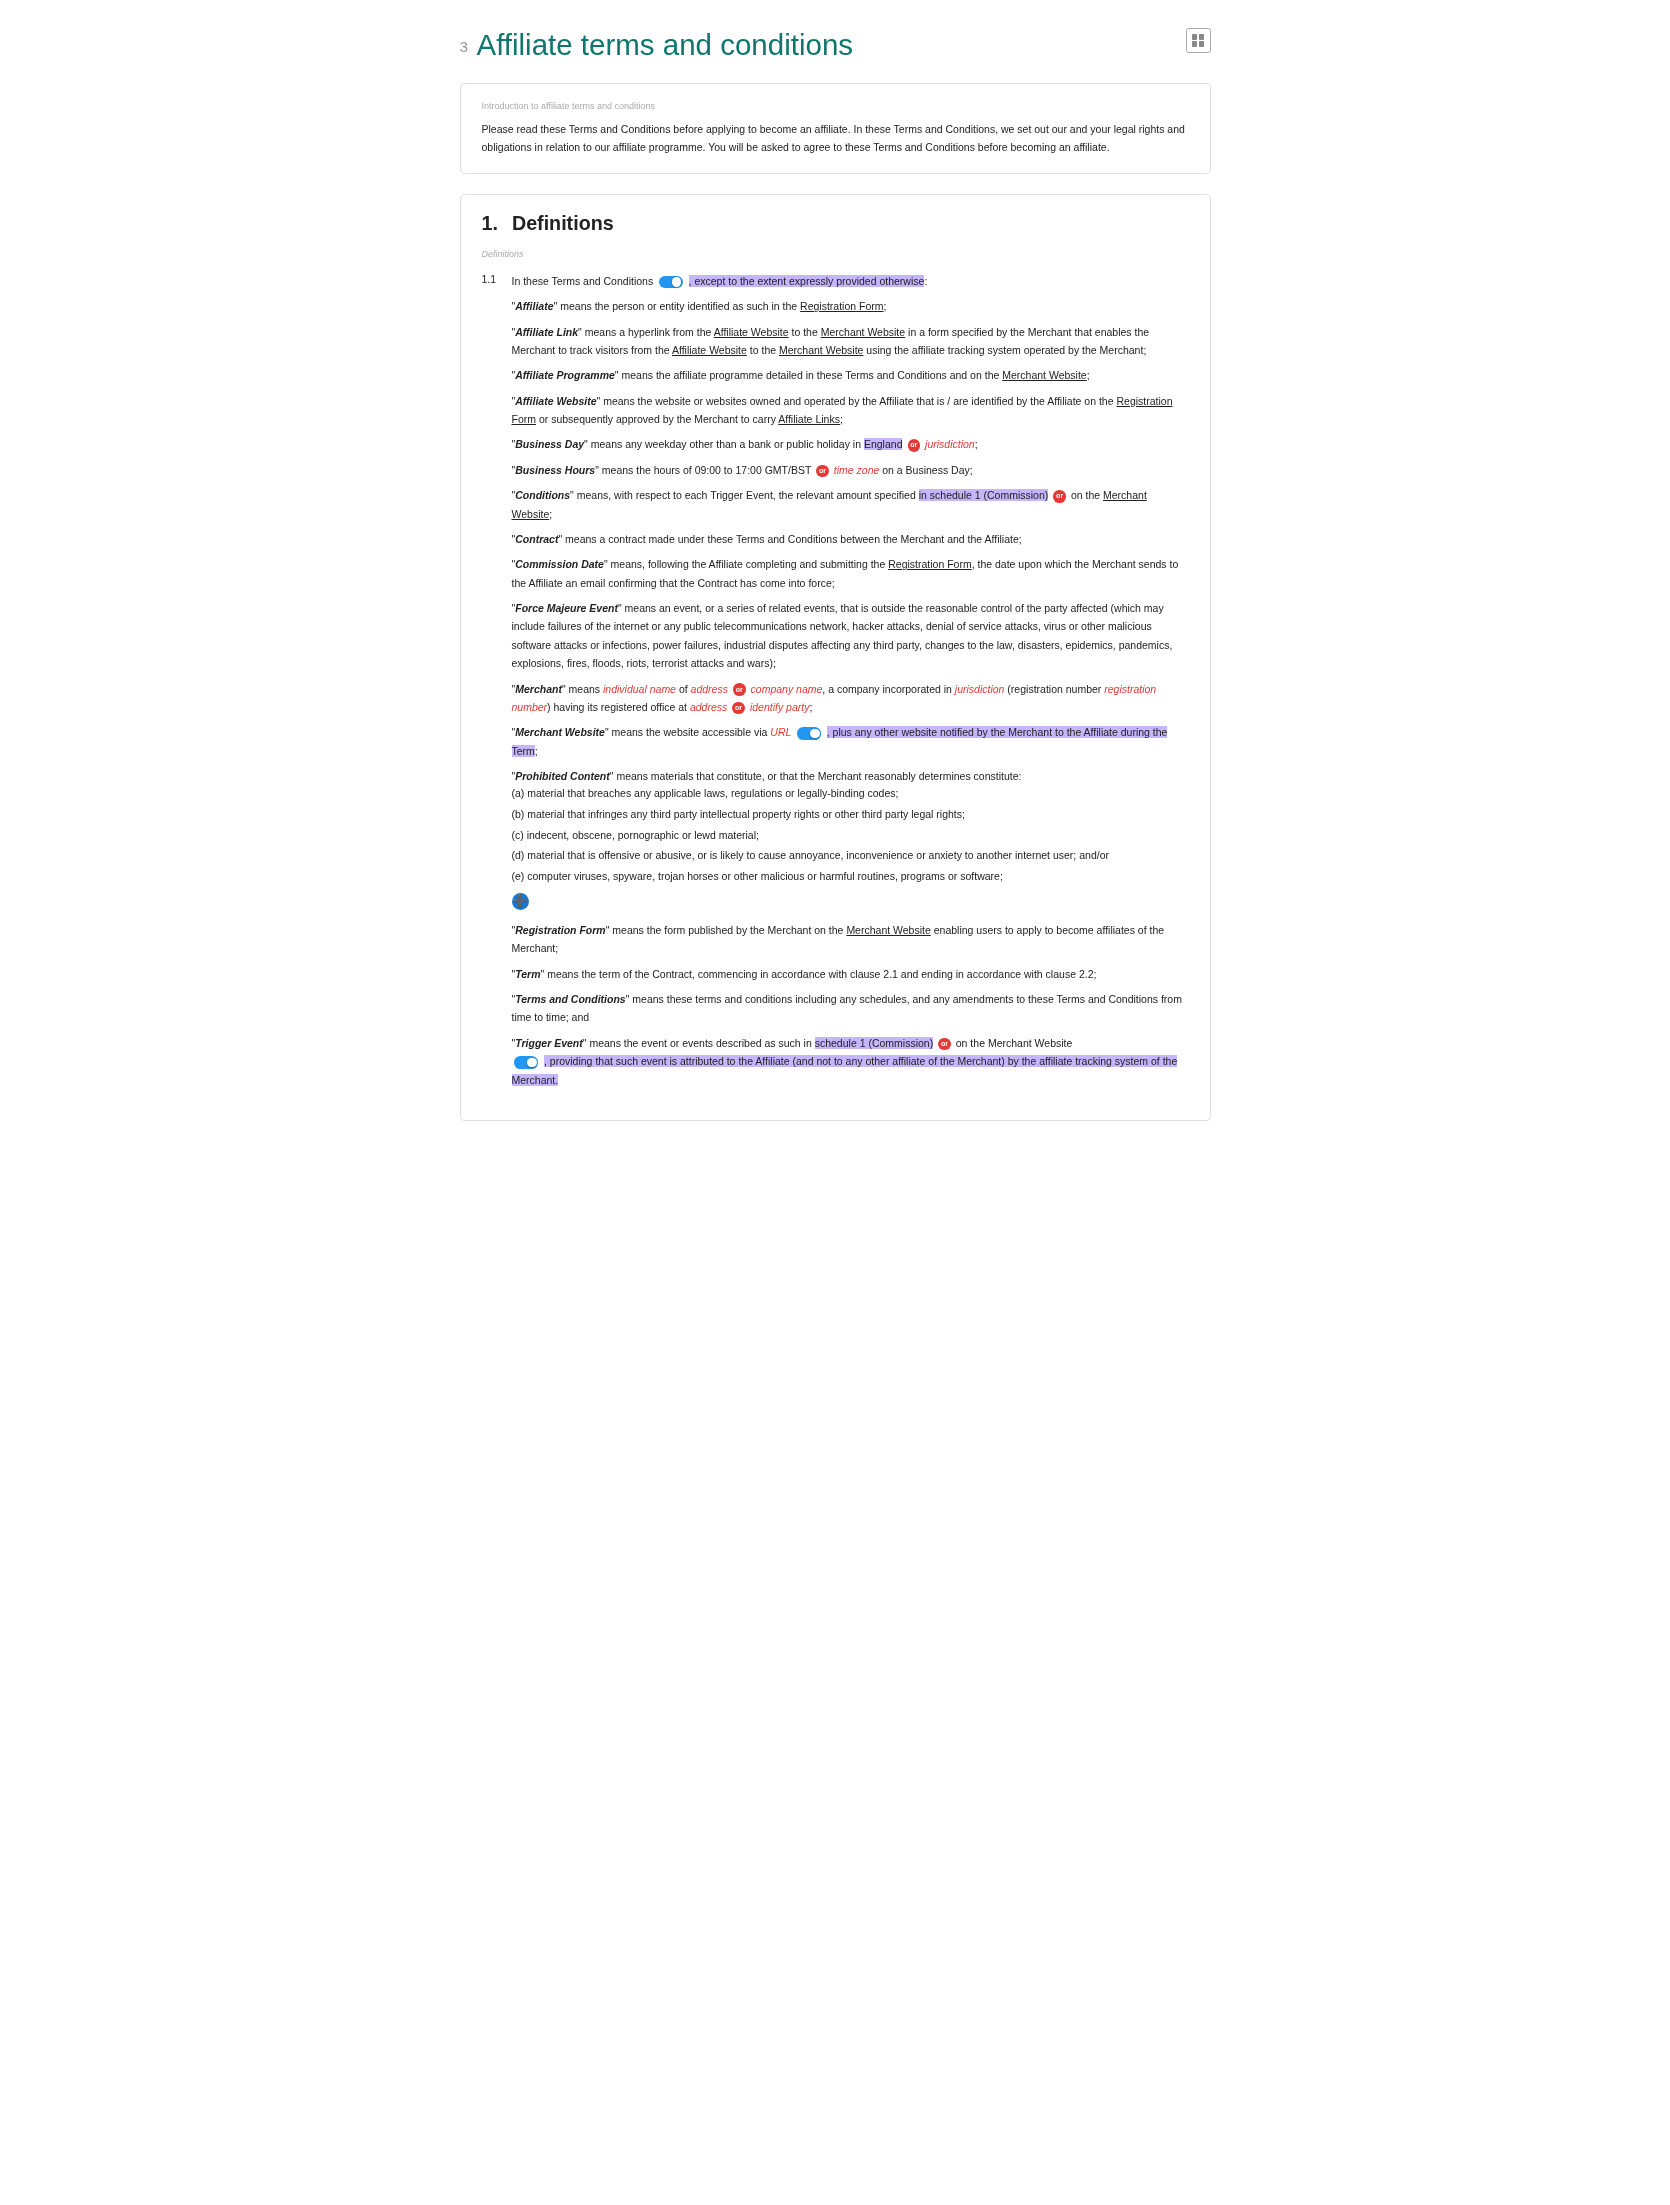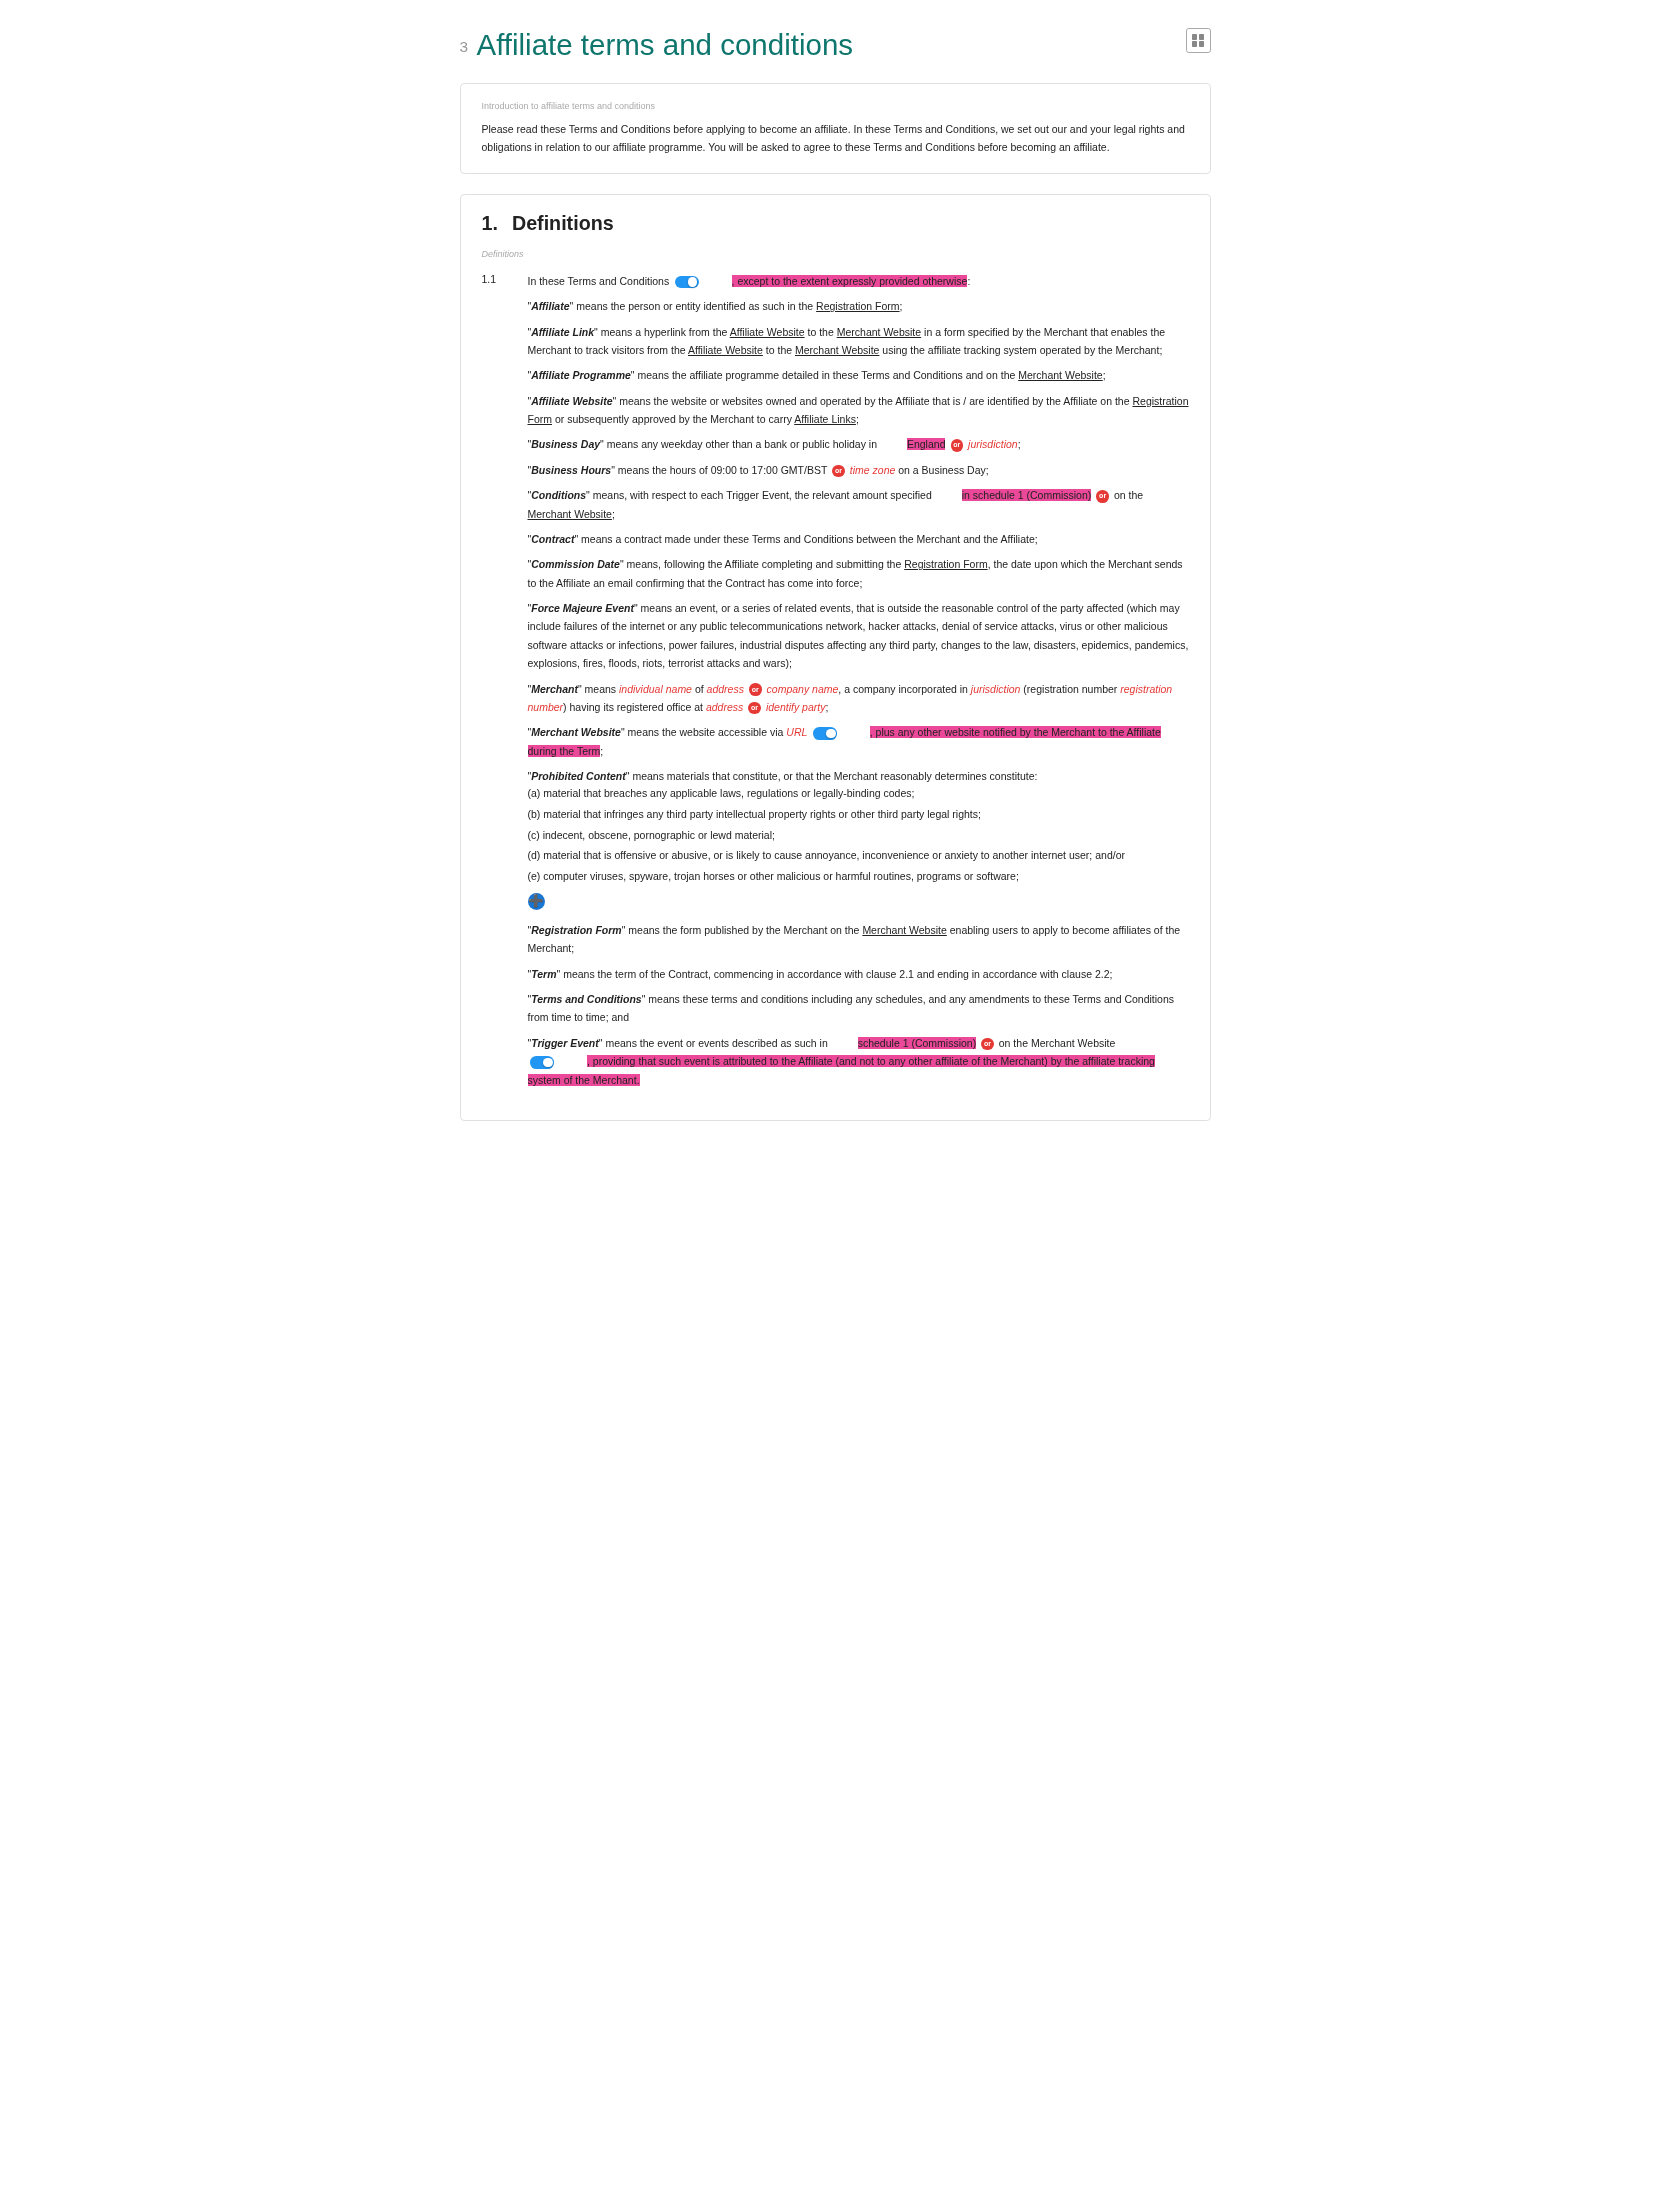--- a/index.html
+++ b/index.html
@@ -92,21 +92,21 @@
     }
     .definitions-label {
       font-style: italic;
       color: #aaa;
       font-size: 9px;
       margin-bottom: 12.6px;
     }
 
     .clause-row {
       display: flex;
-      gap: 18px;
+      gap: 2px;
       margin-bottom: 7px;
     }
     .clause-num {
       min-width: 28px;
       color: #222;
       font-size: 10.5px;
       padding-top: 1.4px;
     }
     .clause-body {
       flex: 1;
@@ -159,22 +159,21 @@
       font-weight: 700;
       border-radius: 50%;
       width: 12.6px;
       height: 12.6px;
       margin: 0 2.1px;
       vertical-align: middle;
     }
 
     
     .highlight-blue {
-      background-color: #ec4899;
-      margin-left: 27px;
+      background-color: #c4b5fd;
     }
     .italic-red {
       color: #e53935;
       font-style: italic;
       margin-top: 28px;
     }
     .underline {
       text-decoration: underline;
     }
 

